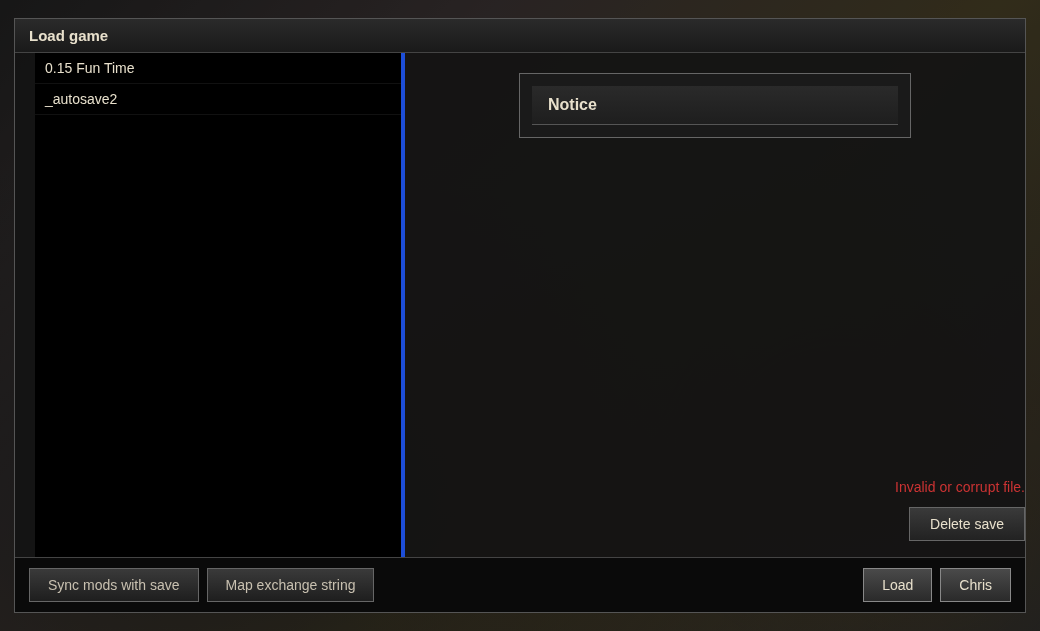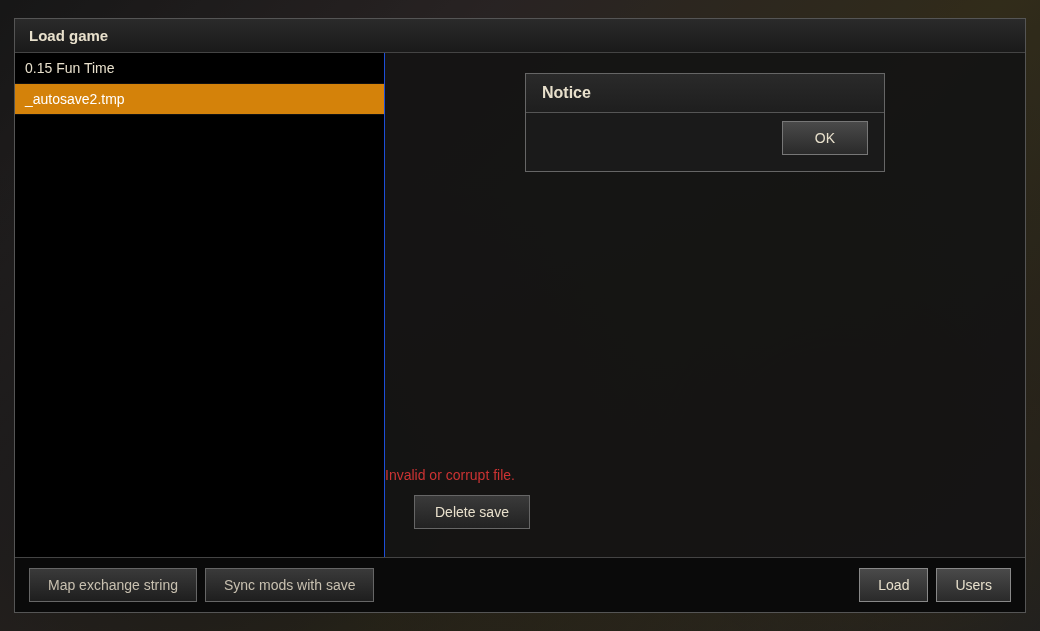--- a/index.html
+++ b/index.html
@@ -75,23 +75,24 @@
       display: flex;
       flex-direction: row;
       overflow: hidden;
       position: relative;
     }
 
     
     .save-list {
       width: 370px;
       background: #000;
-      border-right: 1px solid #1d4ed8;
+      border-right: 4px solid #1d4ed8;
       overflow-y: auto;
       flex-shrink: 0;
+      margin-left: 20px;
     }
 
     .save-item {
       padding: 7px 10px;
       color: #e8e0cc;
       font-size: 14px;
       cursor: pointer;
       border-bottom: 1px solid #111;
     }
 
@@ -107,22 +108,22 @@
       display: flex;
       align-items: flex-start;
       justify-content: center;
       padding-top: 20px;
     }
 
     
     .notice-dialog {
       background: #1a1a1a;
       border: 1px solid #666;
-      width: 360px;
-      padding: 0;
+      width: 392px;
+      padding: 12px;
       position: relative;
     }
 
     .notice-header {
       background: linear-gradient(180deg, #2a2a2a 0%, #1e1e1e 100%);
       padding: 10px 16px;
       border-bottom: 1px solid #555;
     }
 
     .notice-title {
@@ -150,26 +151,26 @@
       color: #e8e0cc;
       padding: 8px 32px;
       font-size: 14px;
       cursor: pointer;
       font-family: inherit;
     }
 
     
     .right-panel-bottom {
       position: absolute;
-      bottom: 28px;
+      bottom: 16px;
       left: 0;
       right: 0;
       display: flex;
       flex-direction: column;
-      align-items: flex-start;
+      align-items: flex-end;
       gap: 12px;
     }
 
     .error-text {
       color: #cc3333;
       font-size: 14px;
     }
 
     .btn-delete {
       background: linear-gradient(180deg, #3a3a3a 0%, #222 100%);
@@ -222,44 +223,41 @@
 <div class="overlay"></div>
 
 <div class="window">
 
   <div class="window-title">Load game</div>
 
   <div class="window-body">
 
     <div class="save-list">
     <div class="save-item">0.15 Fun Time</div>
-        <div class="save-item selected">_autosave2.tmp</div>
+        <div class="save-item">_autosave2</div>
       </div>
 
     <div class="right-panel">
 
       <div class="notice-dialog">
         <div class="notice-header">
           <span class="notice-title">Notice</span>
         </div>
-        <div class="notice-footer">
-          <button class="btn-ok">OK</button>
-        </div>
       </div>
 
       <div class="right-panel-bottom">
         <span class="error-text">Invalid or corrupt file.</span>
         <button class="btn-delete">Delete save</button>
       </div>
 
     </div>
 
   </div>
 
   <div class="bottom-bar">
+    <button class="btn-bottom">Sync mods with save</button>
     <button class="btn-bottom">Map exchange string</button>
-    <button class="btn-bottom">Sync mods with save</button>
     <div class="spacer"></div>
     <button class="btn-bottom primary">Load</button>
-    <button class="btn-bottom primary">Users</button>
+    <button class="btn-bottom primary">Chris</button>
   </div>
 
 </div>
 
 </body></html>

